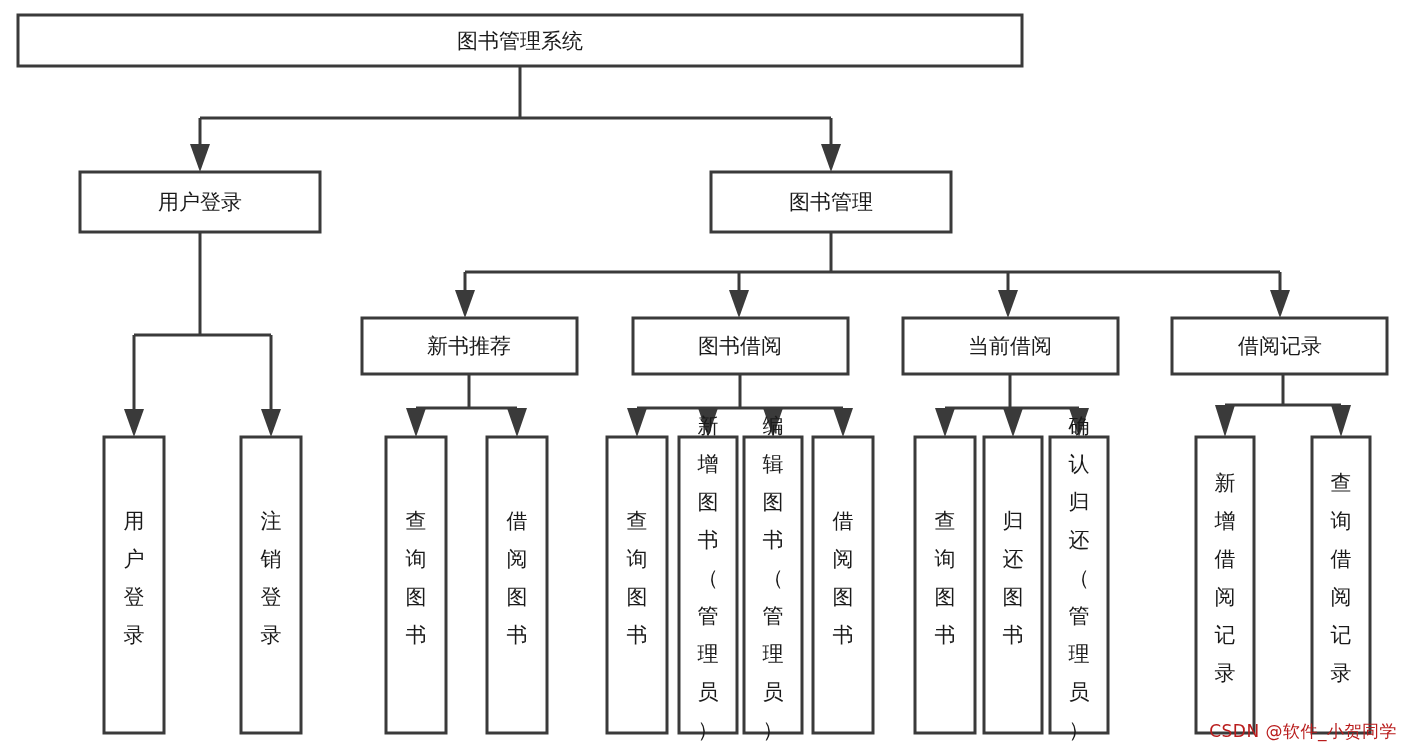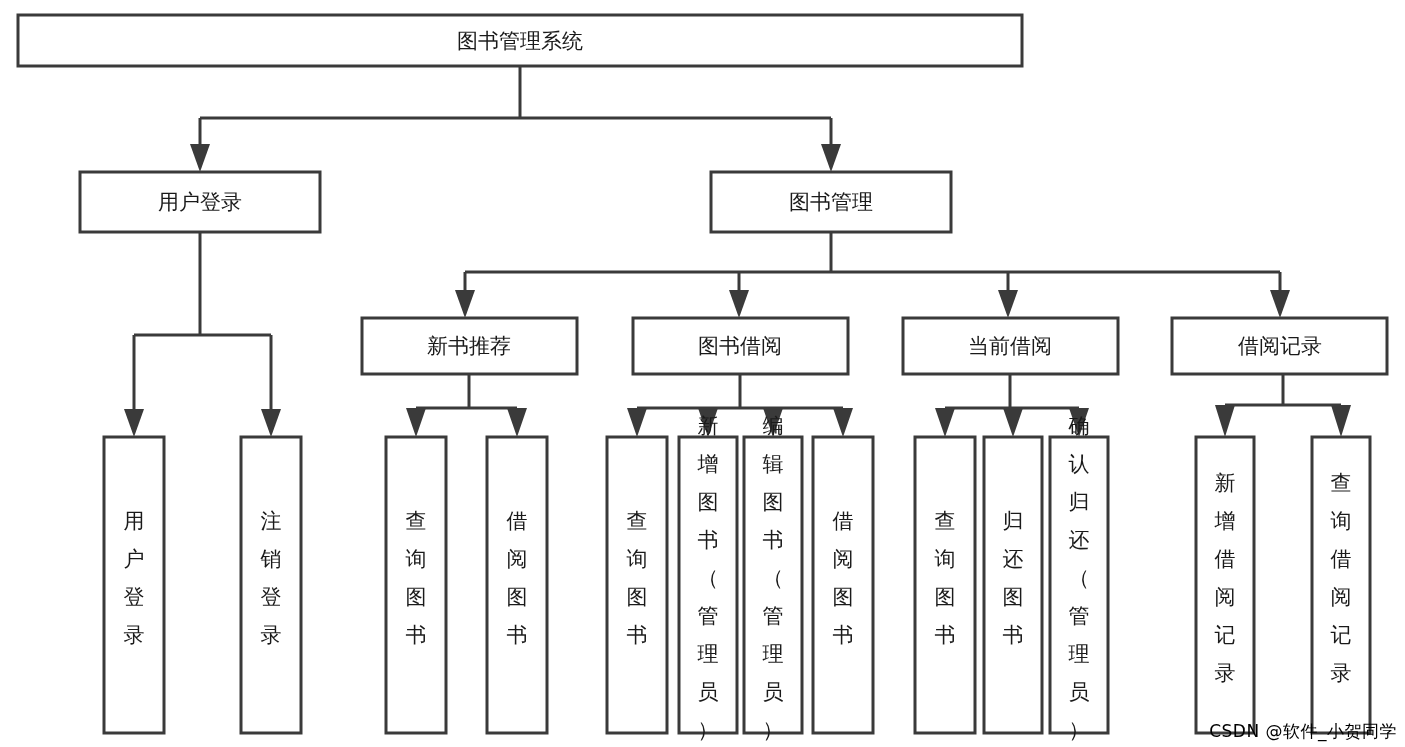--- a/index.html
+++ b/index.html
@@ -55,21 +55,21 @@
     font-size: 21px;
     fill: #1a1a1a;
     text-anchor: middle;
   }
   .watermark {
     position: absolute;
     right: 8px;
     bottom: 4px;
     font-family: "DejaVu Sans", "Liberation Sans", sans-serif;
     font-size: 17px;
-    color: #000000;
+    color: #b91c1c;
     letter-spacing: 0.5px;
     white-space: nowrap;
     user-select: none;
   }
 </style>
 </head>
 <body>
 
 <div id="diagram-root">
 

